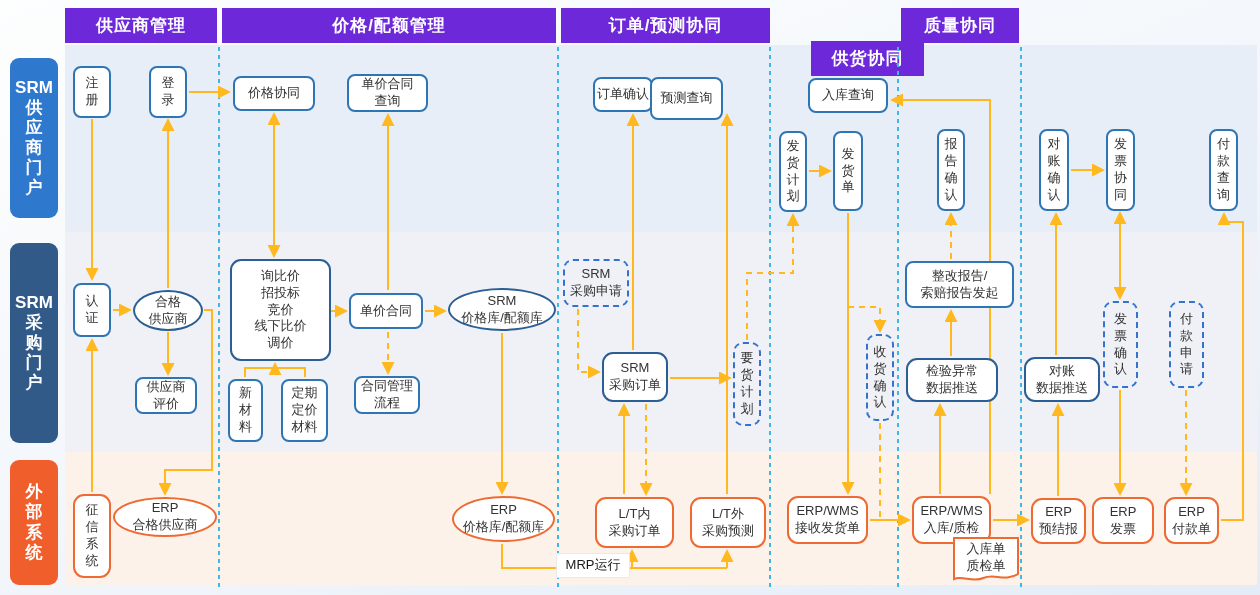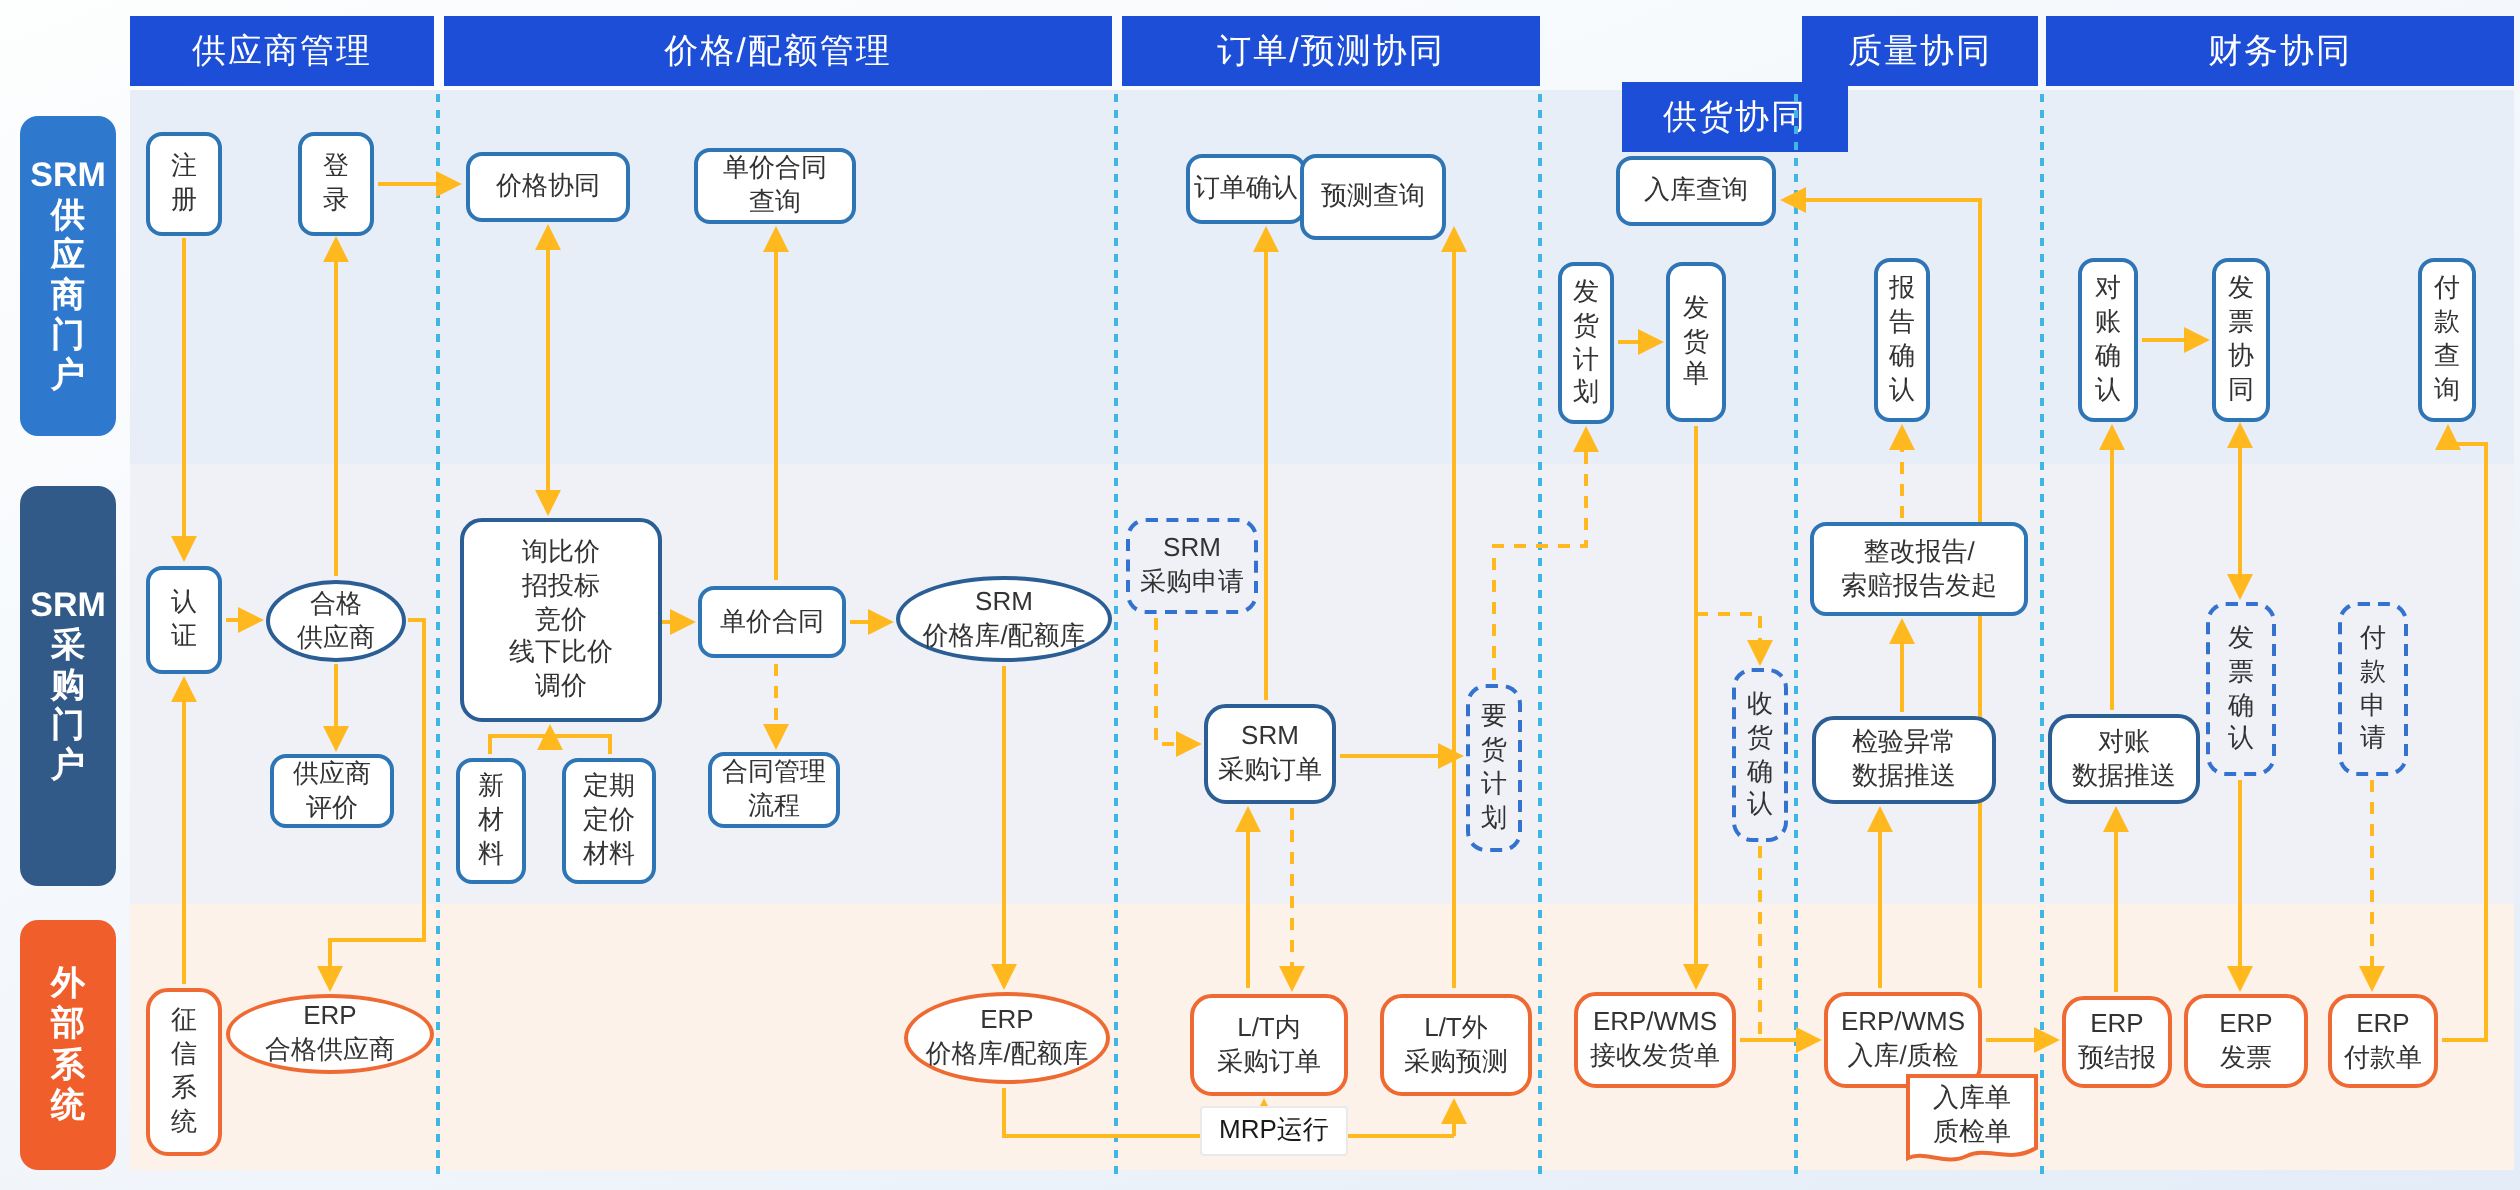--- a/index.html
+++ b/index.html
@@ -9,22 +9,22 @@
     background:linear-gradient(160deg,#fdfefe 0%,#f2f6fb 55%,#e3ecf7 100%);
   }
   #canvas{position:relative;width:1260px;height:595px;}
   .lane-bg{position:absolute;left:65px;width:1192px;}
   .lane-label{
     position:absolute;left:10px;width:48px;border-radius:9px;color:#fff;
     font-weight:700;font-size:17px;display:flex;align-items:center;justify-content:center;
     text-align:center;white-space:pre-line;line-height:1.18;
   }
   .col-header{
-    position:absolute;top:8px;height:35px;background:#1d4ed8;color:#fff;
-    font-weight:400;font-size:17px;letter-spacing:1px;
+    position:absolute;top:8px;height:35px;background:#6d28d9;color:#fff;
+    font-weight:700;font-size:17px;letter-spacing:1px;
     display:flex;align-items:center;justify-content:center;
   }
   #edges{position:absolute;left:0;top:0;pointer-events:none;}
   .node{
     position:absolute;display:flex;align-items:center;justify-content:center;
     text-align:center;white-space:pre-line;font-size:13px;color:#333;line-height:1.3;
     border-radius:8px;background:#fff;box-sizing:border-box;padding:1px;
   }
   .n-blue{border:2px solid #2E75B6;}
   .n-blue-bold{border:2.5px solid #2A5E94;border-radius:11px;}
@@ -56,21 +56,20 @@
     <div class="lane-bg" style="top: 452px; height: 133px; background: rgb(252, 242, 233);"></div>
     <div class="lane-label" style="top: 460px; height: 125px; background: rgb(240, 94, 44);">外
 部
 系
 统</div>
     <div class="col-header" style="left: 65px; width: 152px;">供应商管理</div>
     <div class="col-header" style="left: 222px; width: 334px;">价格/配额管理</div>
     <div class="col-header" style="left: 561px; width: 209px;">订单/预测协同</div>
     <div class="col-header" style="left: 811px; width: 113px; margin-top: 33px;">供货协同</div>
     <div class="col-header" style="left: 901px; width: 118px;">质量协同</div>
-    <div class="col-header" style="left: 1023px; width: 234px;">财务协同</div>
     <svg id="edges" width="1260" height="595">
       <defs>
         <marker id="ah" viewBox="0 0 10 10" refX="8.5" refY="5" markerWidth="6.5" markerHeight="6.5" orient="auto-start-reverse">
           <path d="M0 0 L10 5 L0 10 z" fill="#FFB81E"></path>
         </marker>
       </defs>
       <path d="M219 47 L219 588" stroke="#3FB6E3" stroke-width="2" fill="none" stroke-dasharray="4 4"></path>
       <path d="M558 47 L558 588" stroke="#3FB6E3" stroke-width="2" fill="none" stroke-dasharray="4 4"></path>
       <path d="M770 47 L770 588" stroke="#3FB6E3" stroke-width="2" fill="none" stroke-dasharray="4 4"></path>
       <path d="M898 47 L898 588" stroke="#3FB6E3" stroke-width="2" fill="none" stroke-dasharray="4 4"></path>
@@ -218,14 +217,14 @@
     <div class="node n-orange n-doc" style="left: 953px; top: 537px; width: 66px; height: 46px;"><svg width="66" height="46">
         <path d="M1 1 H65 V37 C51.480000000000004 45 40.92 36 30.360000000000003 41 C19.8 46 9.24 38 1 42 Z" fill="#fff" stroke="#EE6A32" stroke-width="2"></path>
       </svg><span>入库单
 质检单</span></div>
     <div class="node n-orange" style="left: 1031px; top: 498px; width: 55px; height: 46px;">ERP
 预结报</div>
     <div class="node n-orange" style="left: 1092px; top: 497px; width: 62px; height: 47px;">ERP
 发票</div>
     <div class="node n-orange" style="left: 1164px; top: 497px; width: 55px; height: 47px;">ERP
 付款单</div>
-    <div class="node n-plain" style="left: 556px; top: 553px; width: 74px; height: 25px; margin-left: 44px;">MRP运行</div>
+    <div class="node n-plain" style="left: 556px; top: 553px; width: 74px; height: 25px;">MRP运行</div>
   </div>
 
 </body></html>

